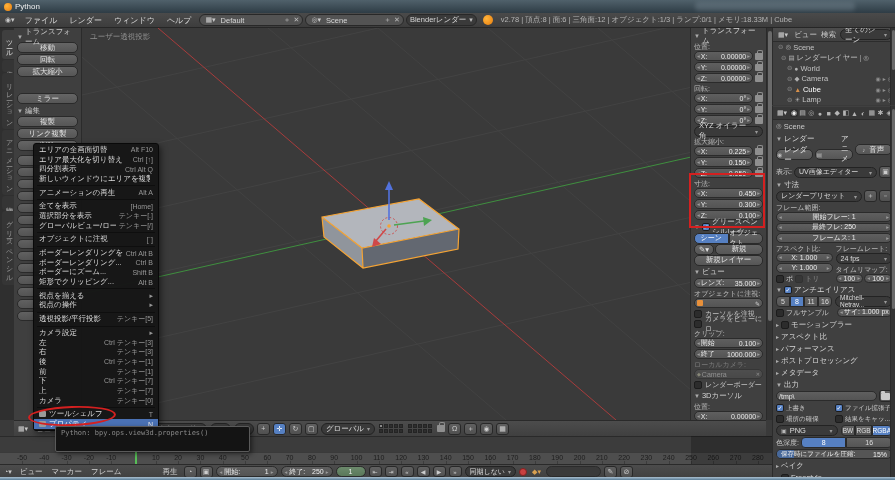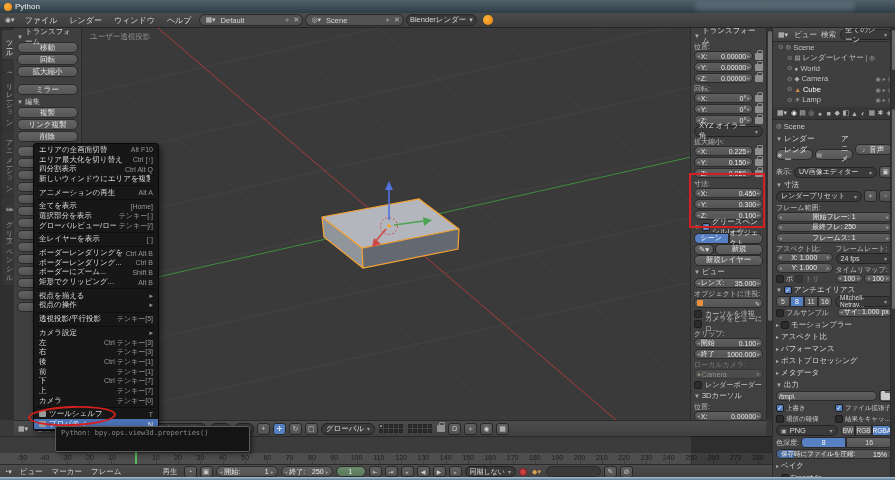--- a/index.html
+++ b/index.html
@@ -148,39 +148,40 @@
     <span class="icobtn">◎▾</span>
     <span style="min-width:55px">Scene</span>
     <span class="mini">＋</span>
     <span class="mini">✕</span>
   </span>
   <span class="wgt" style="background:#3a3a3a">
     <span>Blenderレンダー</span>
     <span class="mini">▾</span>
   </span>
   <span class="blogo" style="width:10px;height:10px;margin-left:4px"></span>
+  <span class="stats">v2.78 | 頂点:8 | 面:6 | 三角面:12 | オブジェクト:1/3 | ランプ:0/1 | メモリ:18.33M | Cube</span>
 </div>
 
 <div class="tabcol" id="tabcol">
     <div class="vtab act">ツール</div>
     <div class="vtab">作成</div>
     <div class="vtab">リレーション</div>
     <div class="vtab">アニメーション</div>
     <div class="vtab">物理演算</div>
     <div class="vtab">グリースペンシル</div>
   </div>
 <div class="toolshelf" id="toolshelf">
     <div class="ts-h">
       <span class="tri">▼</span>
       <span>トランスフォーム</span>
     </div>
     <div class="btn">移動</div>
     <div class="btn">回転</div>
     <div class="btn">拡大縮小</div>
-    <div class="btn" style="margin-top: 7px;">ミラー</div>
+    <div class="btn" style="margin-top: 16px;">ミラー</div>
     <div class="ts-h">
       <span class="tri">▼</span>
       <span>編集</span>
     </div>
     <div class="btn">複製</div>
     <div class="btn">リンク複製</div>
     <div class="btn">削除</div>
     <div class="btn" style="margin-top: 4px;">統合</div>
     <div class="ts-stub"></div>
     <div class="ts-stub"></div>
@@ -519,21 +520,21 @@
       <div class="dd" style="flex: 1 1 0%; height: 11px;">
         <span style="flex: 1 1 0%;">全てのシーン</span>
         <span class="car">▾</span>
       </div>
     </div>
     <div class="ol-row" style="padding-left: 5px;">
       <span class="glyph" style="color: rgb(138, 138, 138);">⊖</span>
       <span class="glyph">◎</span>
       <span>Scene</span>
     </div>
-    <div class="ol-row" style="padding-left: 14px;">
+    <div class="ol-row" style="padding-left: 8px;">
       <span class="glyph" style="color: rgb(138, 138, 138);">⊖</span>
       <span class="glyph">▤</span>
       <span>レンダーレイヤー</span>
       <span class="glyph">| ◎</span>
     </div>
     <div class="ol-row" style="padding-left: 14px;">
       <span class="glyph" style="color: rgb(138, 138, 138);">⊖</span>
       <span class="glyph">●</span>
       <span>World</span>
     </div>
@@ -959,21 +960,21 @@
       <span class="sc">テンキー[.]</span>
     </div>
     <div class="ctx-item">
       <span class="lab">グローバルビュー/ローカルビュー</span>
       <span class="sc">テンキー[/]</span>
     </div>
     <div class="ctx-sep">
       <i></i>
     </div>
     <div class="ctx-item">
-      <span class="lab">全レイヤーを表示</span>
+      <span class="lab">オブジェクトに注視</span>
       <span class="sc">[`]</span>
     </div>
     <div class="ctx-sep">
       <i></i>
     </div>
     <div class="ctx-item">
       <span class="lab">ボーダーレンダリングをクリア</span>
       <span class="sc">Ctrl Alt B</span>
     </div>
     <div class="ctx-item">

